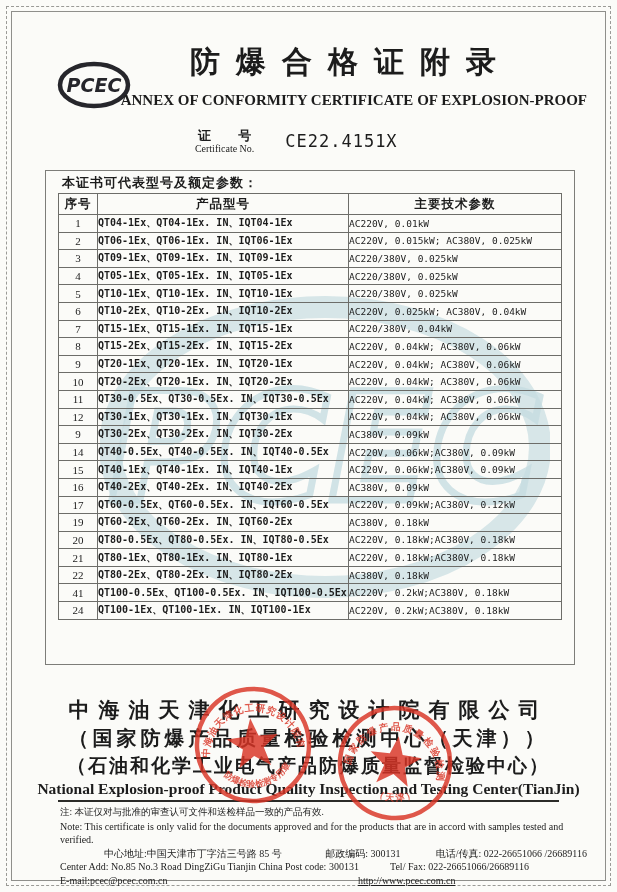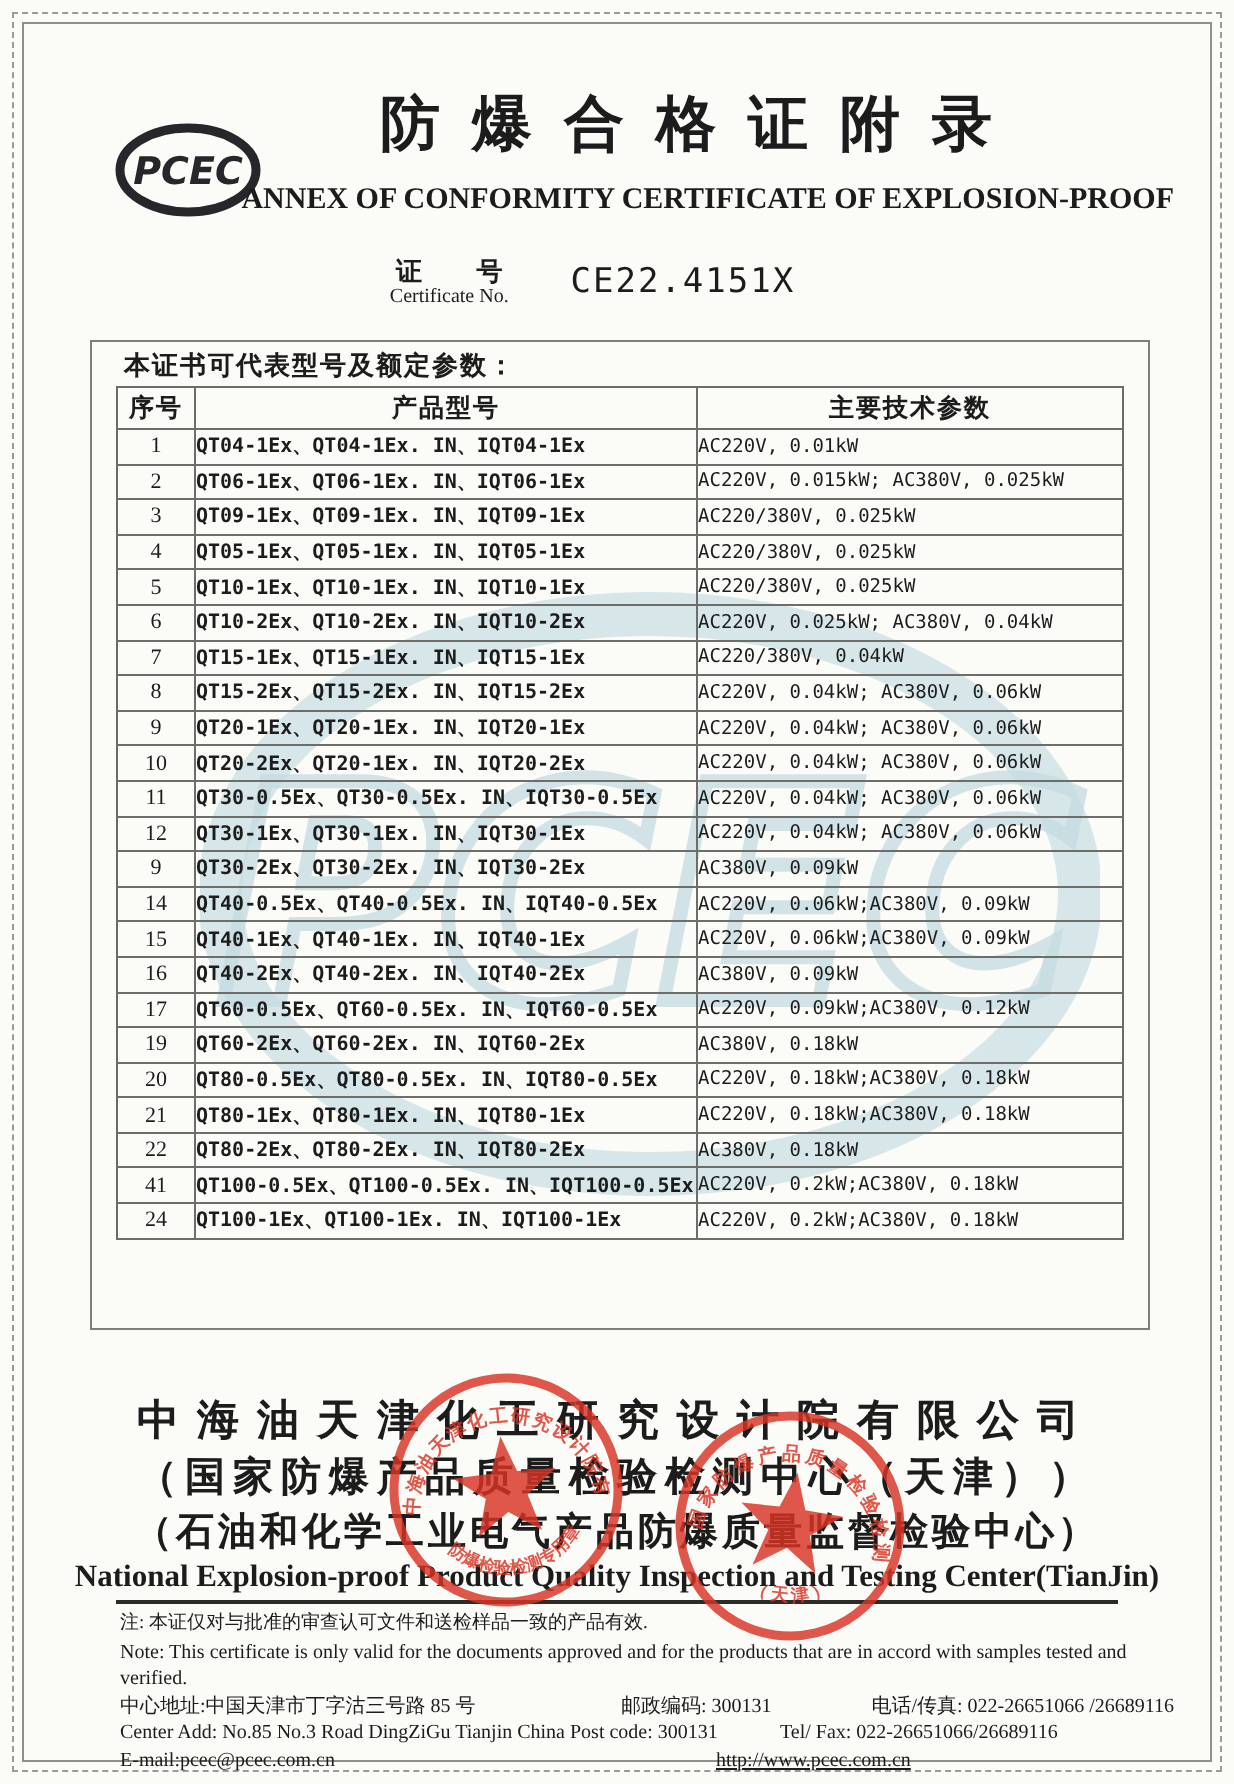--- a/index.html
+++ b/index.html
@@ -74,21 +74,21 @@
   .center-en{
     position:absolute;left:20px;right:20px;top:780px;
     font-size:15.5px;font-weight:bold;text-align:center;white-space:nowrap;
   }
   .center-underline{position:absolute;left:58px;right:58px;top:800px;border-top:2px solid #2b2b28;}
 
   
   .notes{position:absolute;left:60px;right:30px;top:806px;font-size:10px;line-height:13.5px;}
   .note-cn{font-size:9.5px;}
   .contact-row{display:flex;white-space:nowrap;}
-  .addr-cn{width:300px;}
+  .addr-cn{width:300px;margin-left:44px;}
   .post-cn{width:150px;}
   .addr-en{width:330px;}
   .email{width:250px;}
   .website{text-decoration:underline;padding-left:48px;}
 
   
   .stamp{position:absolute;z-index:3;opacity:0.82;}
   .stamp-left{left:192px;top:684px;width:122px;height:122px;transform:rotate(-6deg);}
   .stamp-right{left:335px;top:703px;width:120px;height:120px;transform:rotate(8deg);}
 </style>

